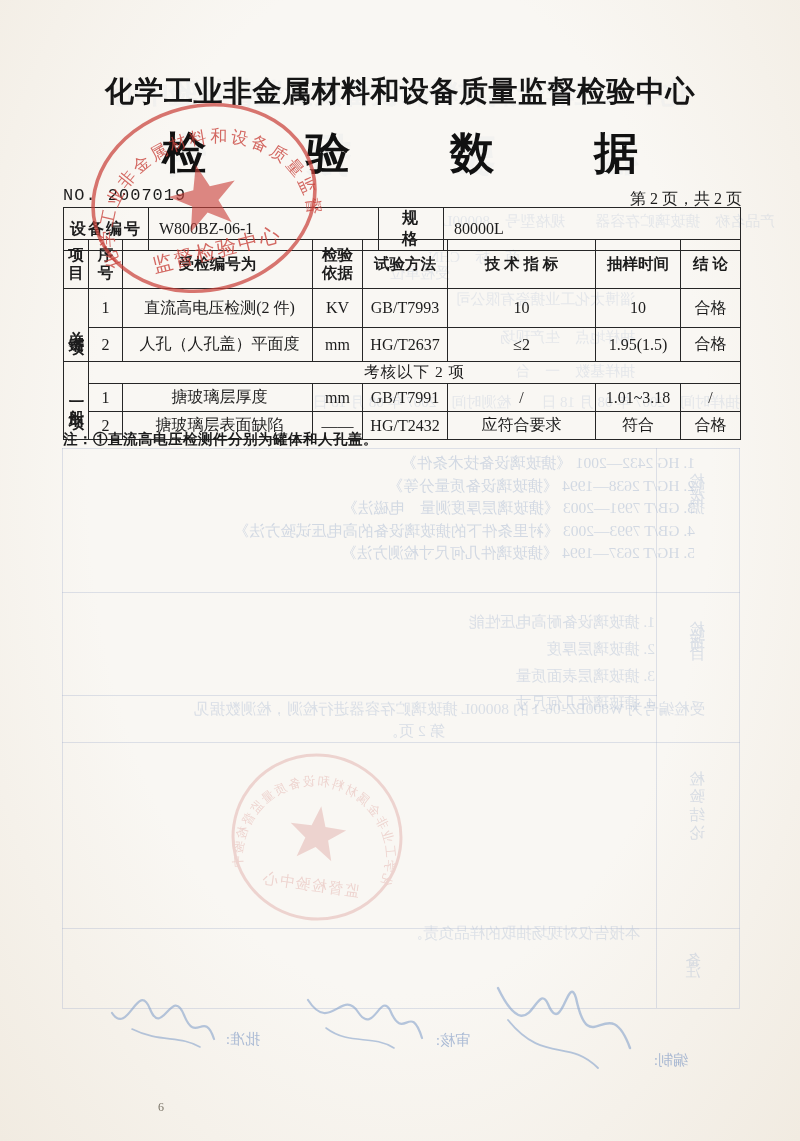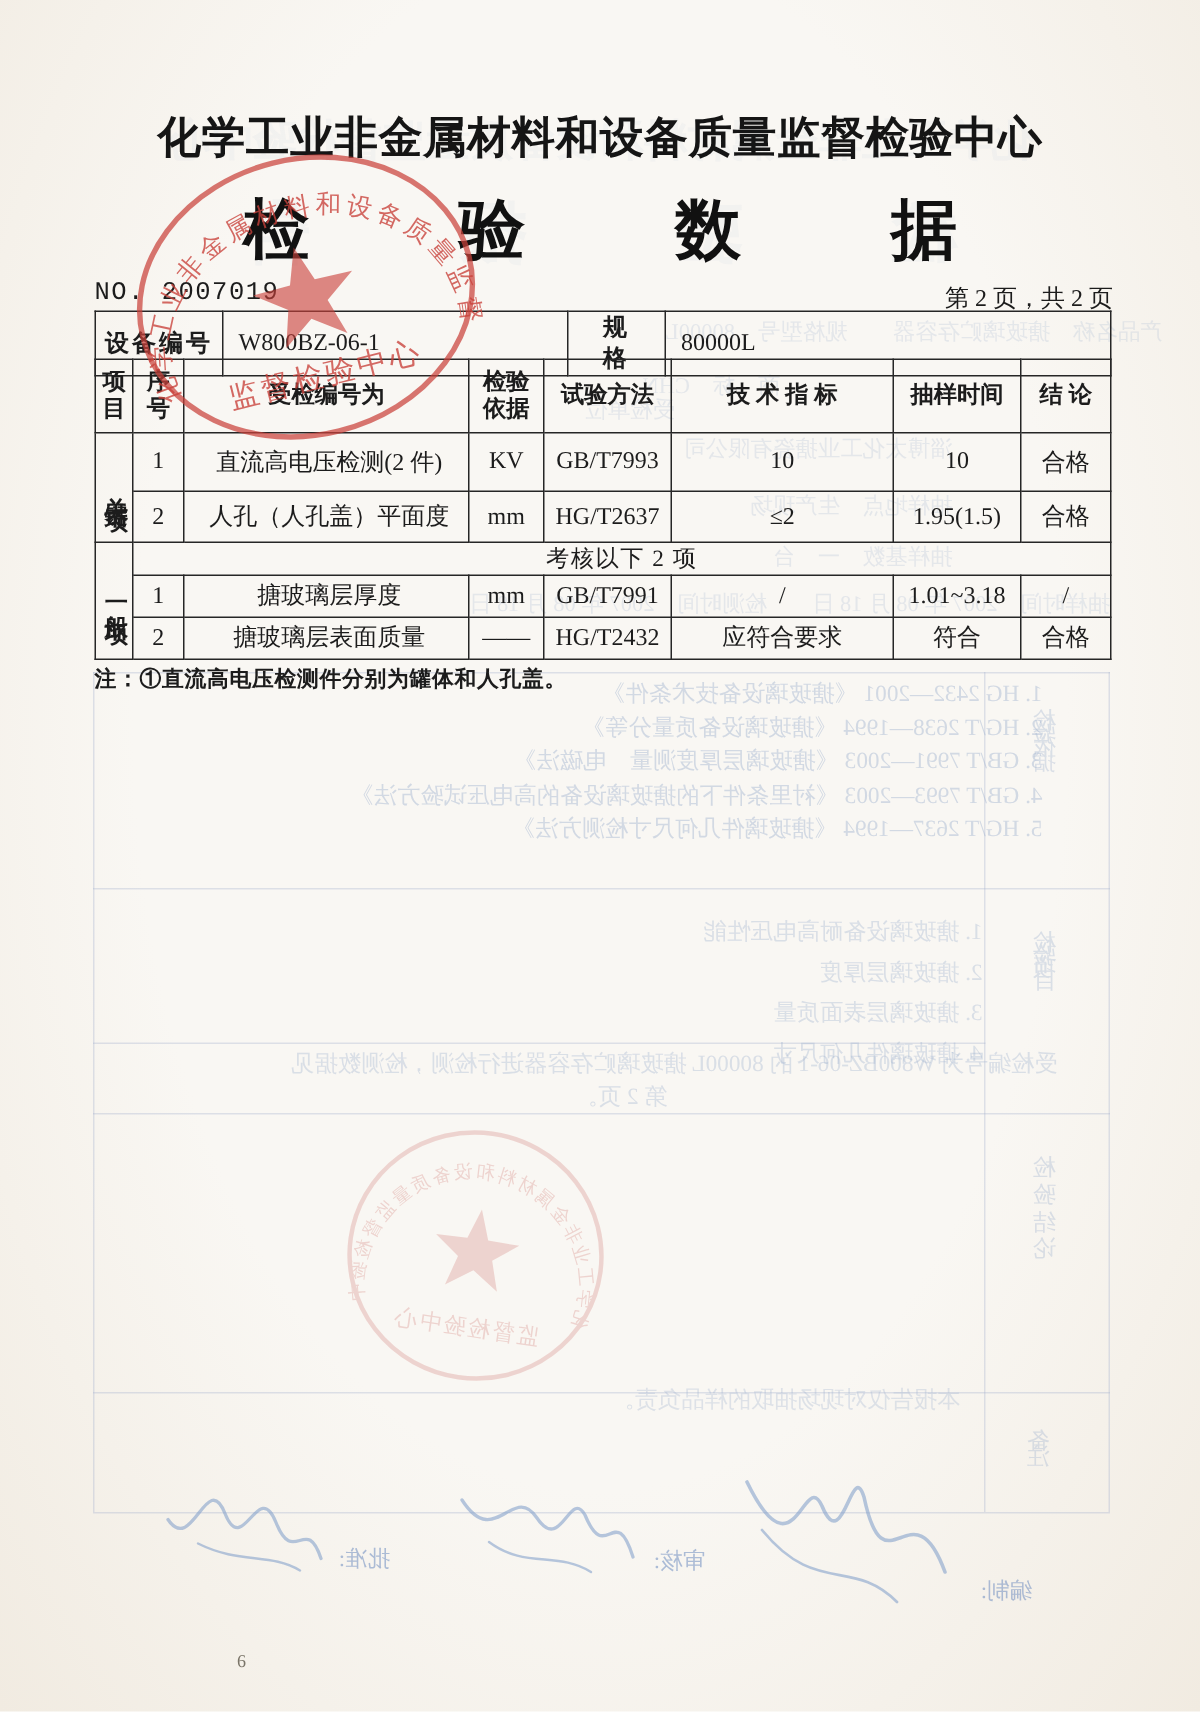--- a/index.html
+++ b/index.html
@@ -31,21 +31,21 @@
   .info-table .val{text-align:left;padding-left:10px;font-size:16px;}
   .main-table{left:63px;top:239px;width:677px;z-index:4;}
   .main-table th{font-weight:600;font-size:15.5px;line-height:1.15;padding:2px;}
   .main-table .h-row th{height:44px;}
   .vcell{writing-mode:vertical-rl;text-orientation:upright;
     font-weight:600;letter-spacing:5px;padding:2px 0;font-size:15.5px;}
   .name-cell{text-align:center;padding-left:8px;}
   .r40 td{height:38px;} .r36 td{height:33px;} .r22 td{height:20px;margin-left:15px;}
   .r29 td{height:27px;}
   .assess{font-size:15.5px;letter-spacing:1px;}
-  .note-line{left:63px;top:430px;font-size:14.5px;font-weight:600;z-index:4;letter-spacing:0.5px;margin-top:13px;}
+  .note-line{left:63px;top:430px;font-size:14.5px;font-weight:600;z-index:4;letter-spacing:0.5px;}
   .pencil{left:158px;top:1100px;font-size:12px;color:#7a7468;z-index:4;}
   
   .stamp-top{left:78px;top:92px;width:252px;height:212px;z-index:5;}
   .stamp-bottom{left:226px;top:748px;width:182px;height:178px;z-index:2;
     transform:scaleX(-1);opacity:0.30;}
   
   .bleed{left:0;top:0;width:800px;height:1141px;transform:scaleX(-1);
     z-index:1;color:#9db0ce;pointer-events:none;}
   .bleed .abs{white-space:nowrap;}
   .b-org{left:0;right:0;top:74px;text-align:center;font-family:"Liberation Sans",sans-serif;
@@ -208,21 +208,21 @@
     <td>1</td>
     <td class="name-cell">搪玻璃层厚度</td>
     <td>mm</td>
     <td>GB/T7991</td>
     <td>/</td>
     <td>1.01~3.18</td>
     <td>/</td>
   </tr>
   <tr class="r29">
     <td>2</td>
-    <td class="name-cell">搪玻璃层表面质量</td>
+    <td class="name-cell">搪玻璃层表面缺陷</td>
     <td>——</td>
     <td>HG/T2432</td>
     <td>应符合要求</td>
     <td>符合</td>
     <td>合格</td>
   </tr>
 </tbody>
   </table>
 
 <div class="abs note-line">注：①直流高电压检测件分别为罐体和人孔盖。</div>

